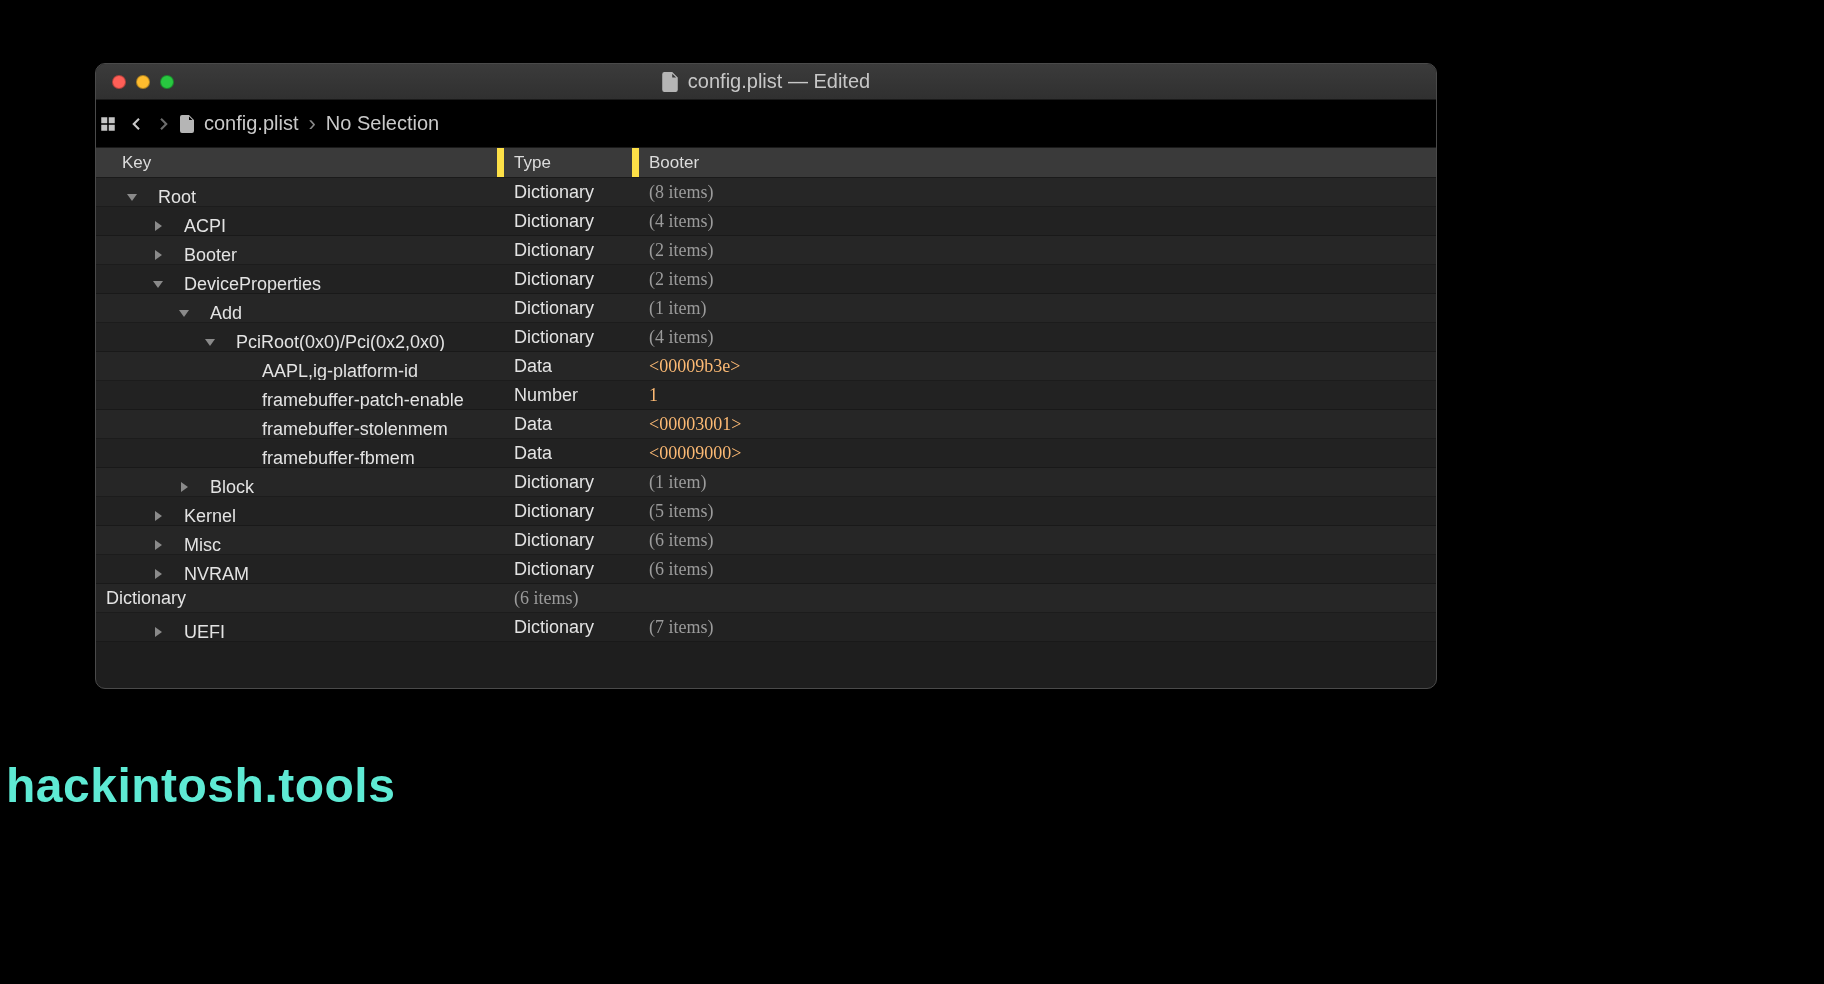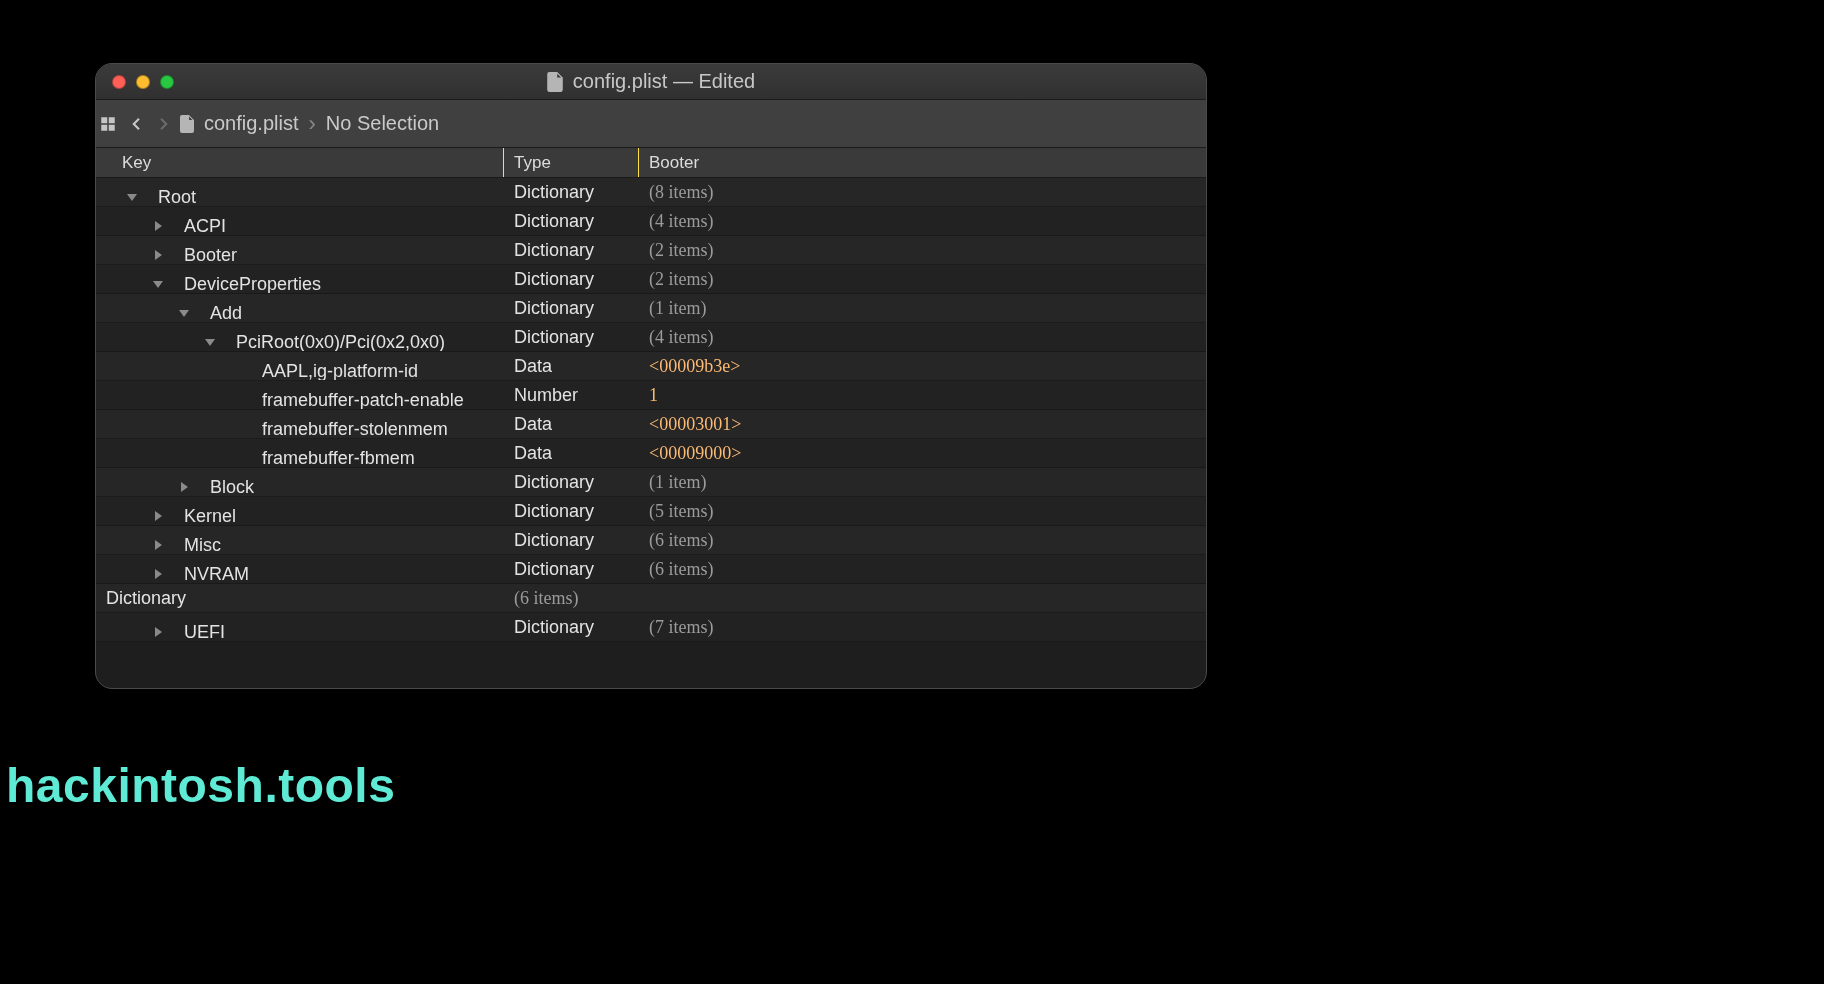--- a/index.html
+++ b/index.html
@@ -4,25 +4,25 @@
 <style>
   * { box-sizing: border-box; margin: 0; padding: 0; font-family: -apple-system, "Helvetica Neue", Helvetica, Arial, sans-serif; }
   html, body { width: 1824px; height: 984px; background: #000; overflow: hidden; }
 
   .stage { position: relative; width: 1824px; height: 984px; }
 
   .window {
     position: absolute;
     left: 95px;
     top: 63px;
-    width: 1112px;
+    width: 1342px;
     height: 626px;
     background: #1e1e1e;
     border: 1px solid #4a4a4a;
-    border-radius: 17px;
+    border-radius: 10px;
     box-shadow: 0 20px 60px rgba(0,0,0,0.8);
     display: flex;
     flex-direction: column;
     overflow: hidden;
   }
 
   .titlebar {
     height: 36px;
     background: linear-gradient(#3b3b3b, #303030);
     border-bottom: 1px solid #1a1a1a;
@@ -38,21 +38,21 @@
   .title-center {
     position: absolute; left: 0; right: 0; text-align: center;
     font-size: 20px; color: #c7c7c7; font-weight: 400;
     display: flex; align-items: center; justify-content: center; gap: 10px;
     pointer-events: none;
   }
   .doc-icon-svg { width: 16px; height: 20px; fill: #b5b5b5; }
 
   .toolbar {
     height: 48px;
-    background: #404040;
+    background: #000000;
     border-bottom: 1px solid #1a1a1a;
     display: flex; align-items: center; gap: 4px;
     padding: 0 0;
     color: #c9c9c9;
     font-size: 20px;
   }
   .tb-btn { width: 24px; height: 24px; display:flex; align-items:center; justify-content:center; color:#c5c5c5; cursor:pointer; }
   .tb-btn svg { width: 18px; height: 18px; fill: currentColor; }
   .tb-btn.dim { color:#6a6a6a; }
   .breadcrumb { display:flex; align-items:center; gap:10px; }
@@ -61,21 +61,21 @@
 
   .columns {
     height: 30px;
     background: #3a3a3a;
     border-bottom: 1px solid #1a1a1a;
     display: grid;
     grid-template-columns: 408px 135px 1fr;
     color: #dcdcdc;
     font-size: 17px;
   }
-  .columns > div { display:flex; align-items:center; padding-left: 10px; border-right: 1px solid #fde047; }
+  .columns > div { display:flex; align-items:center; padding-left: 10px; border-right: 7px solid #fde047; }
   .columns > div:last-child { border-right: none; }
   .col-key { padding-left: 26px !important; }
 
   .rows { flex:1; overflow:auto; }
   .row {
     height: 29px;
     display: grid;
     grid-template-columns: 408px 135px 1fr;
     font-size: 18px;
     color: #e3e3e3;

